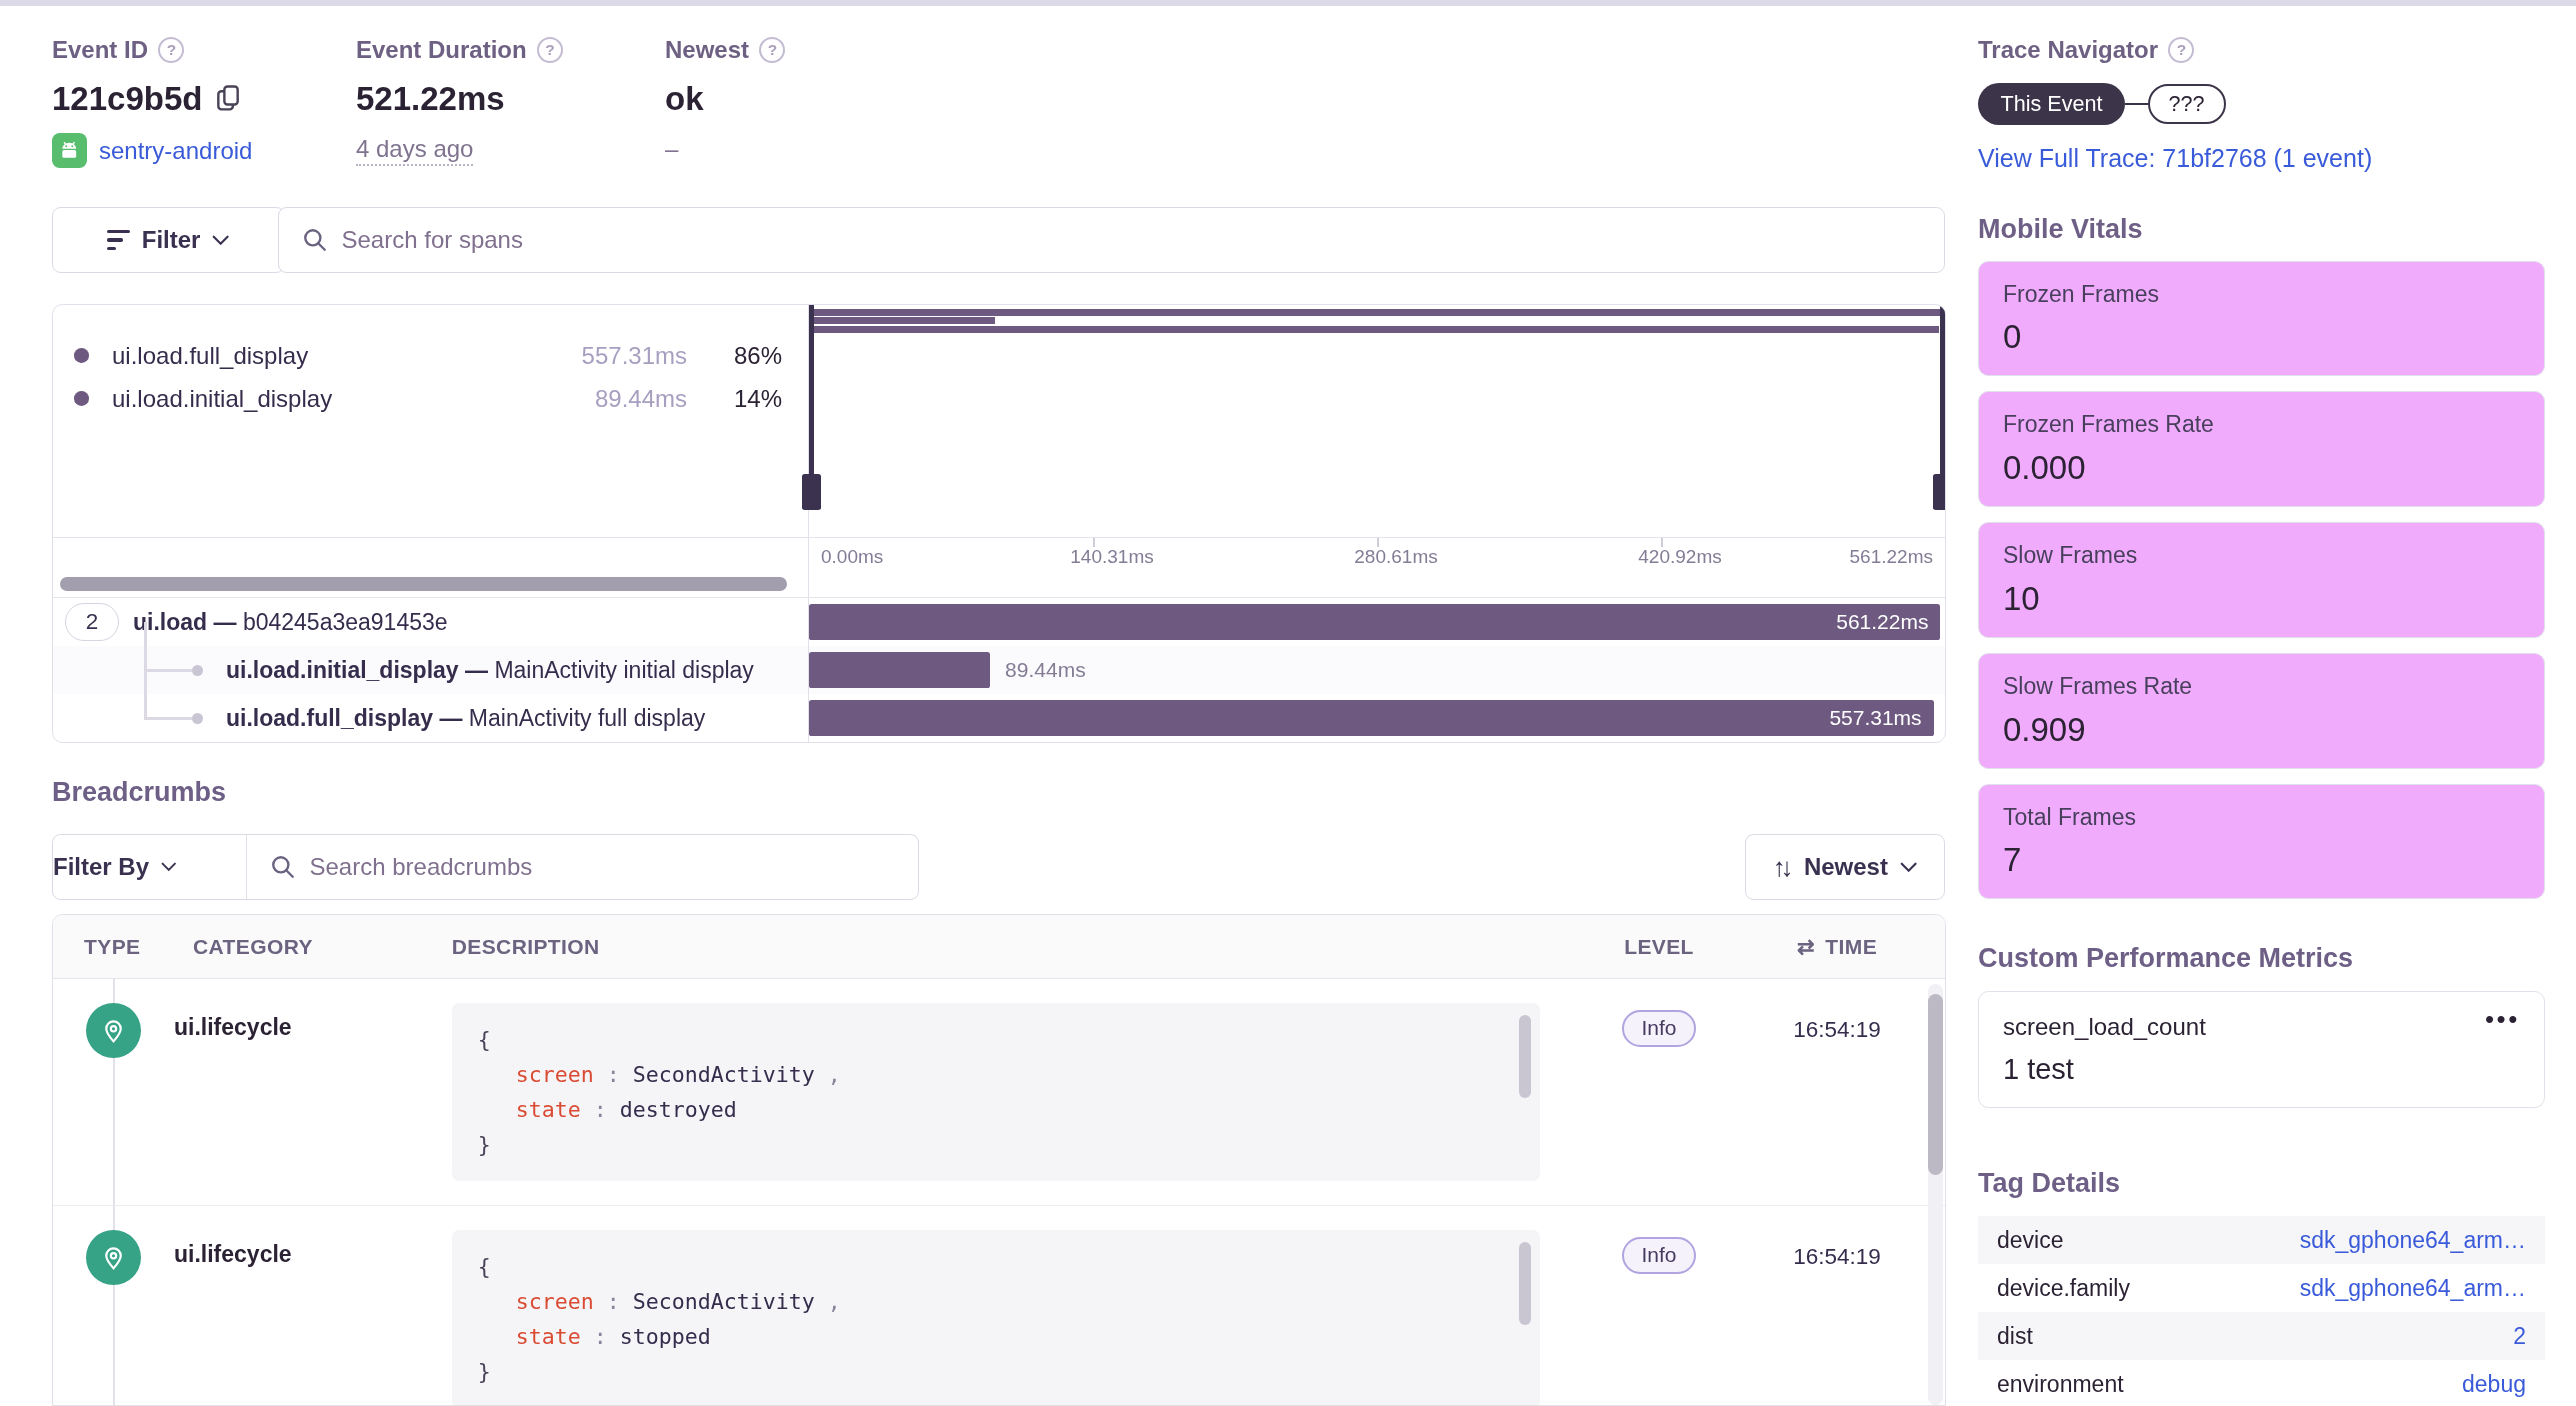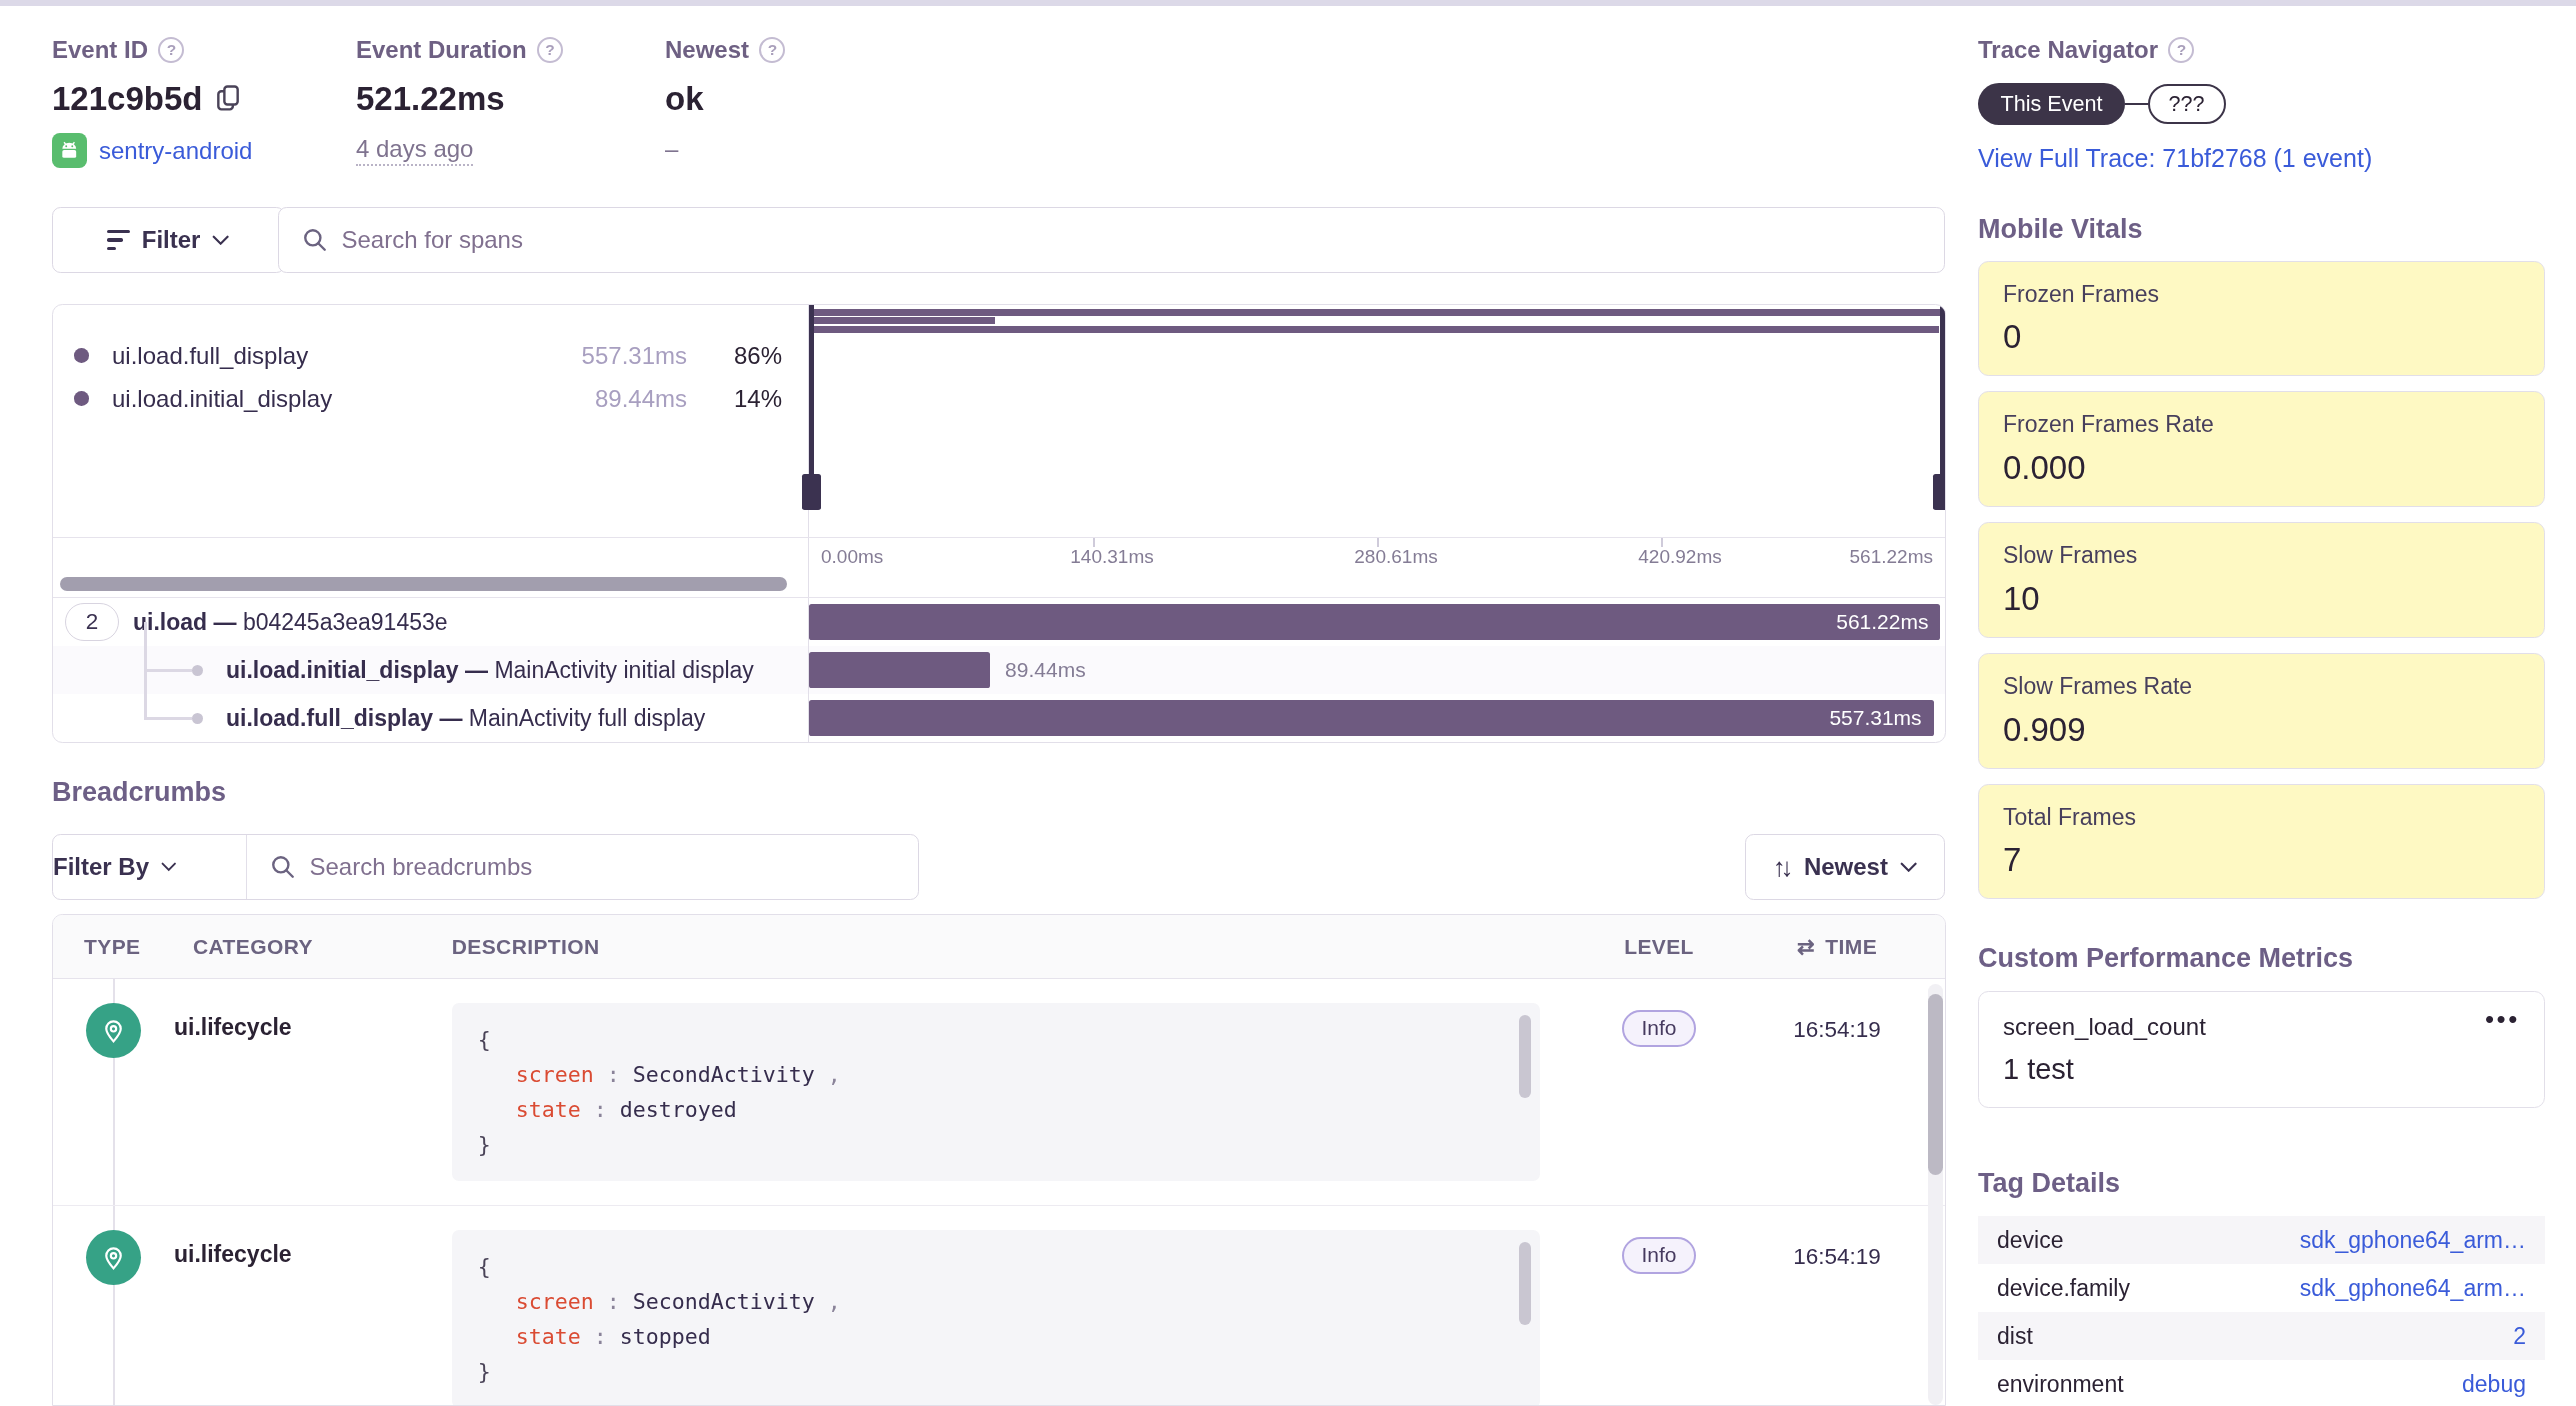--- a/index.html
+++ b/index.html
@@ -125,21 +125,21 @@
   .code-scroll { position:absolute; right:8.6px; top:12px; width:12px; height:83px; border-radius:6px; background:#c9c6d1; }
   .cell-level { padding-top:31px; text-align:center; }
   .info-pill { display:inline-block; border:2.6px solid #b1a4e0; background:#f5f2fc; color:#463a5f;
                font-size:21px; padding:4.3px 17.3px; border-radius:21px; }
   .cell-time { padding-top:38px; font-size:22.5px; color:#362d4d; text-align:center; }
   .v-scroll-track { position:absolute; right:1.7px; top:69px; bottom:0; width:15.5px; border-radius:7.8px; background:#f1f0f4; }
   .v-scroll-thumb { position:absolute; right:1.7px; top:79px; width:15.5px; height:181px; border-radius:7.8px; background:#bcb9c4; }
 
   
   .sb-section { position:absolute; left:1978px; width:567px; }
-  .vital-card { border:1.7px solid #e2dfe9; border-radius:10.4px; background:#fef9c3; padding:19px 24px; margin-top:15.5px; }
+  .vital-card { border:1.7px solid #e2dfe9; border-radius:10.4px; background:#f0abfc; padding:19px 24px; margin-top:15.5px; }
   .vital-label { font-size:23px; color:#473f5c; }
   .vital-value { margin-top:10.4px; font-size:33px; font-weight:500; color:#2b2233; }
   .metric-card { border:1.7px solid #e2dfe9; border-radius:10.4px; background:#fff; padding:21px 24px; margin-top:17.3px; }
   .metric-top { display:flex; align-items:flex-start; justify-content:space-between; }
   .metric-name { font-size:24px; color:#2b2233; }
   .ellipsis-btn { font-size:26px; letter-spacing:2.6px; color:#2b2233; line-height:12px; cursor:pointer; }
   .metric-value { margin-top:12px; font-size:29px; font-weight:500; color:#2b2233; }
   .tag-table { margin-top:17.3px; }
   .tag-row { display:flex; justify-content:space-between; align-items:center; height:48px; padding:0 19px; font-size:23px; }
   .tag-row.alt { background:#f6f5f8; }

